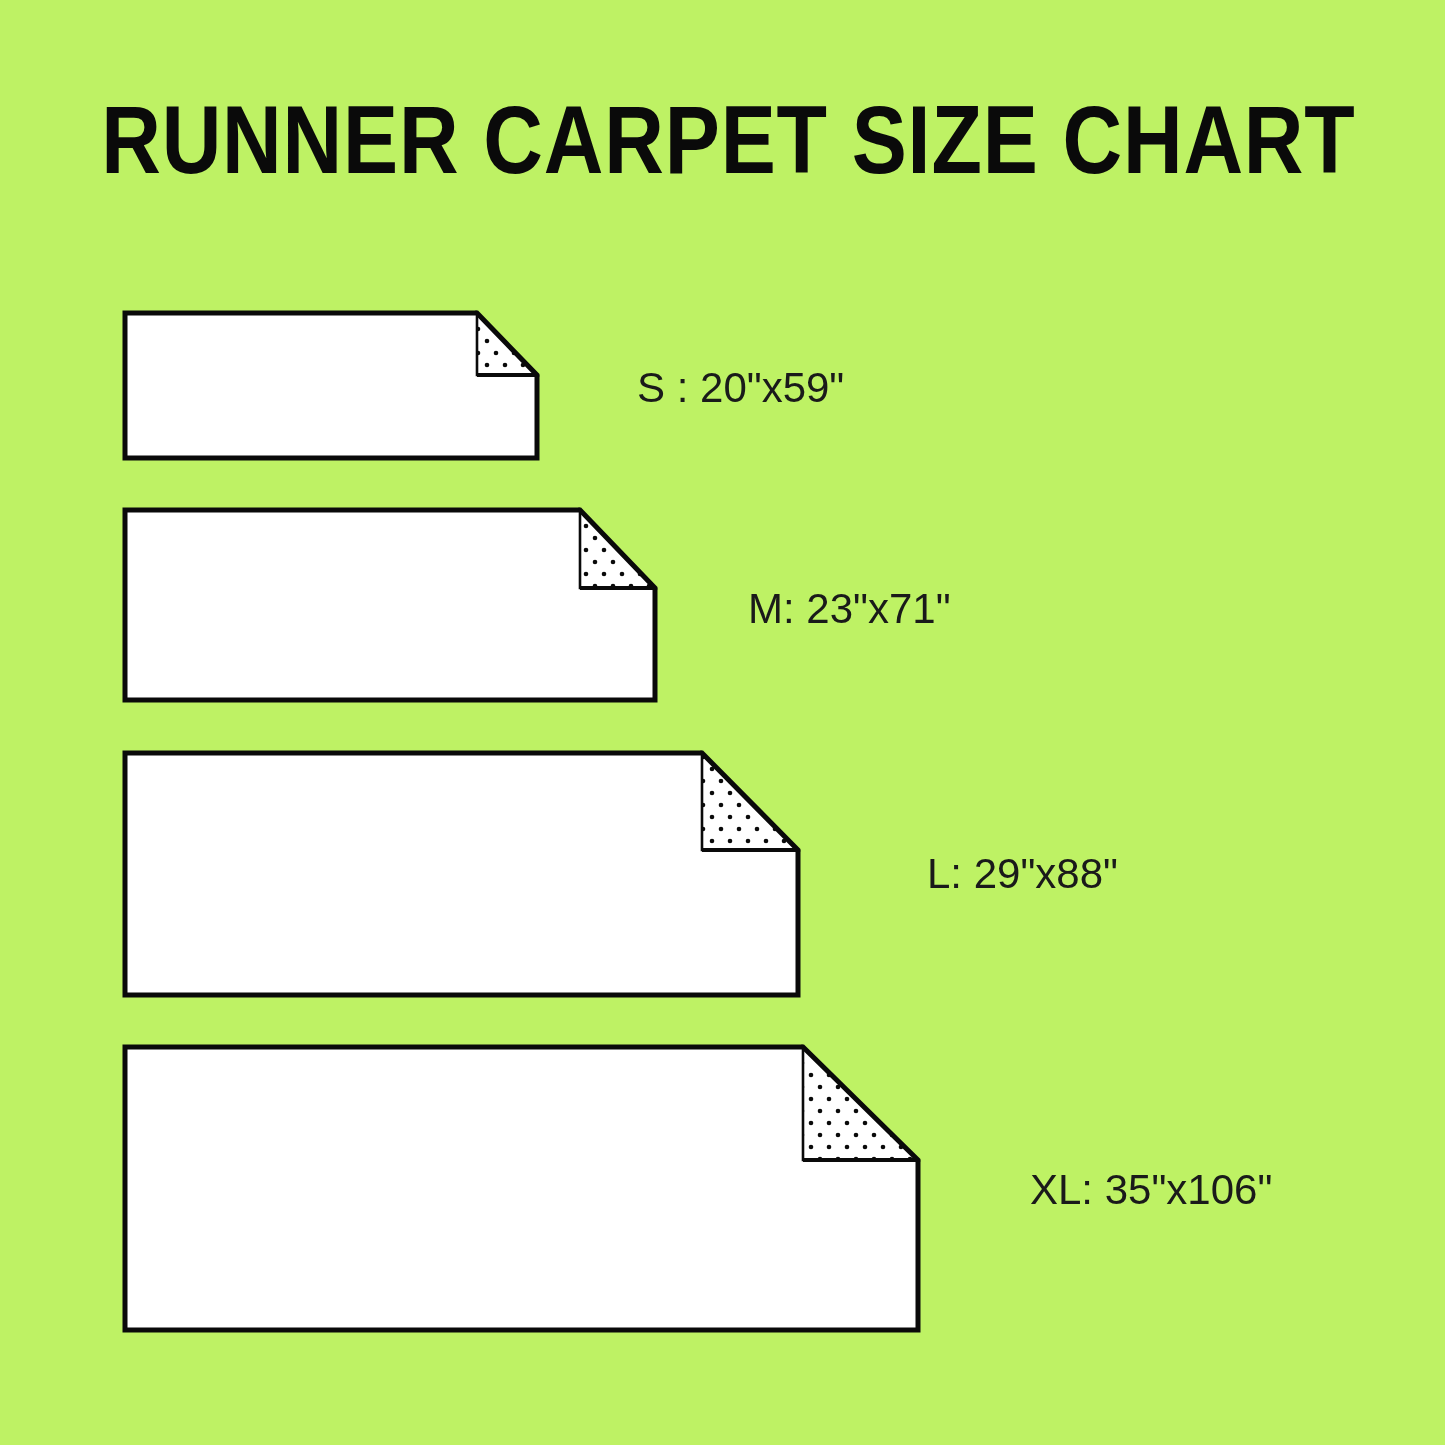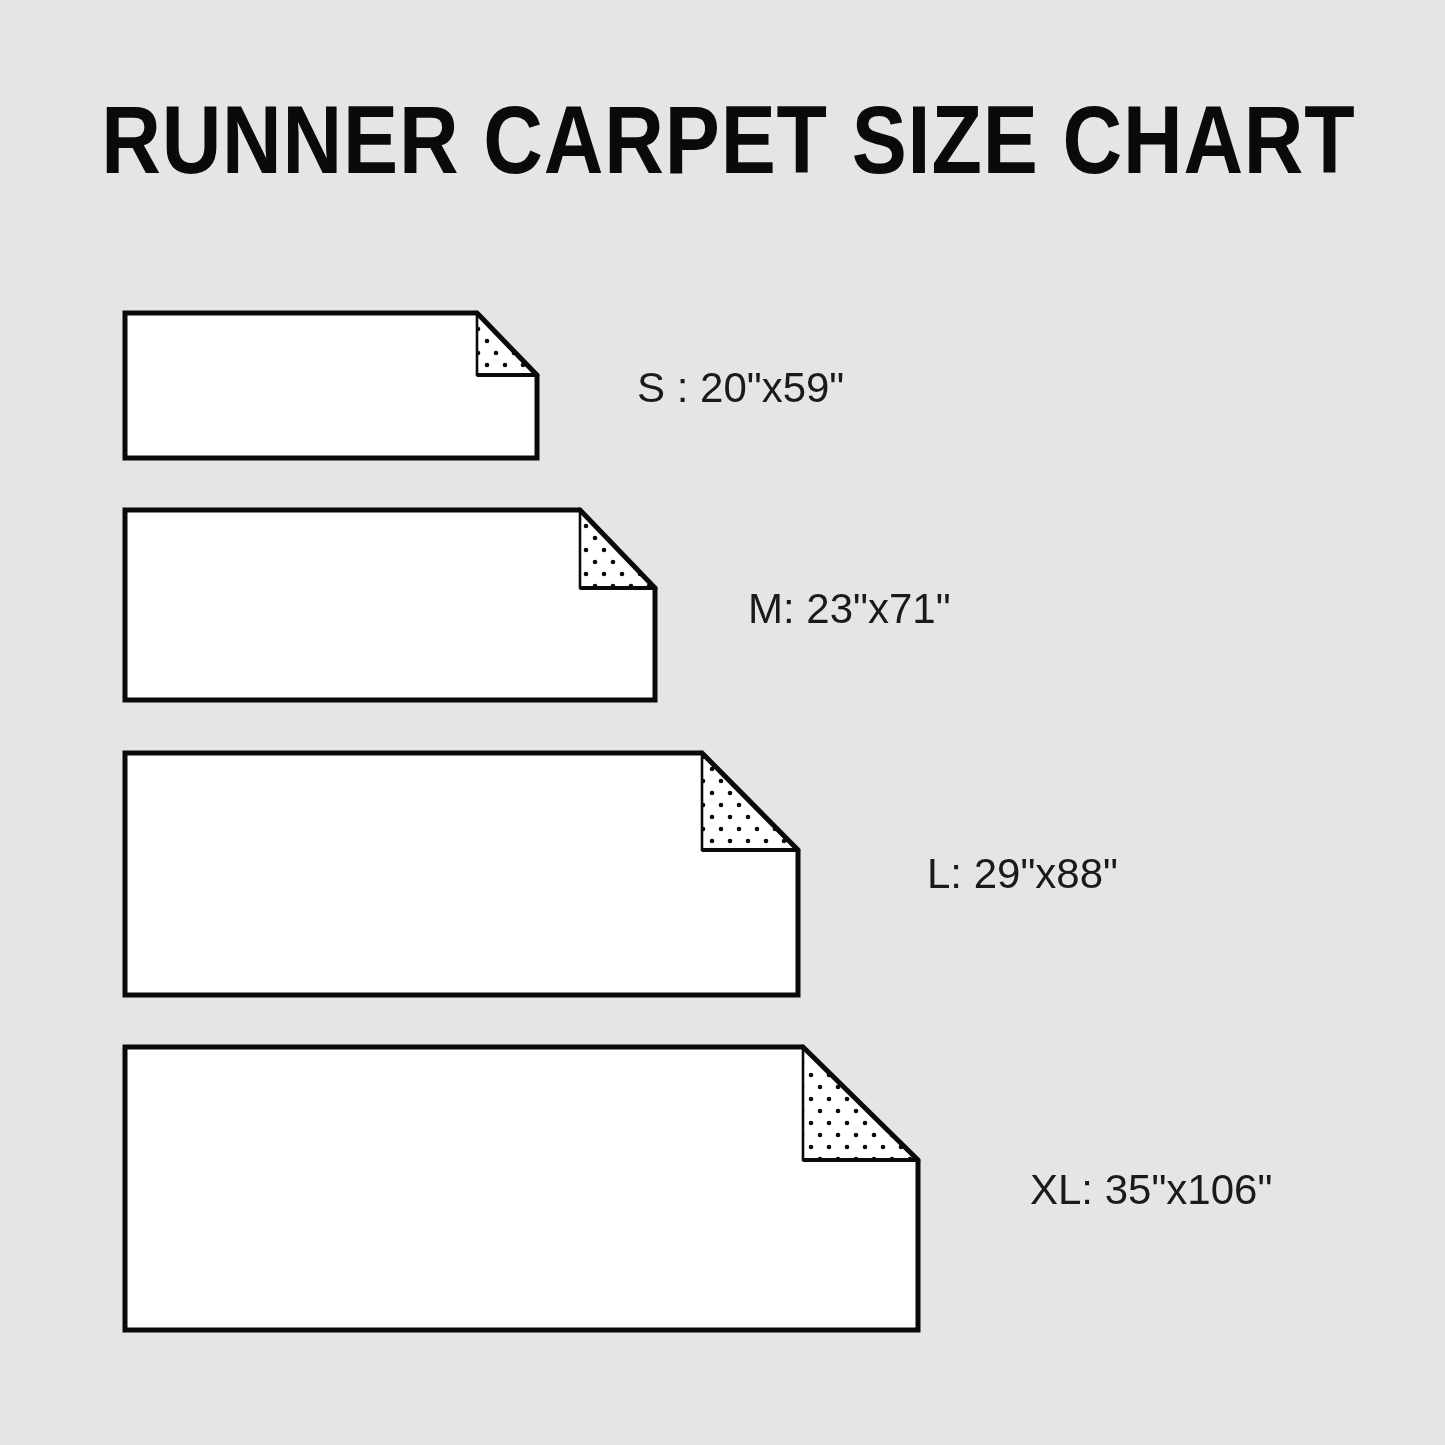--- a/index.html
+++ b/index.html
@@ -5,21 +5,21 @@
   html, body {
     margin: 0;
     padding: 0;
     background: #ffffff;
     font-family: "Liberation Sans", sans-serif;
   }
   .canvas {
     position: relative;
     width: 1445px;
     height: 1445px;
-    background: #e5e5e5;
+    background: #bef264;
     overflow: hidden;
   }
   .title {
     position: absolute;
     top: 92px;
     left: 0;
     width: 1445px;
     text-align: center;
     font-size: 96px;
     font-weight: bold;

